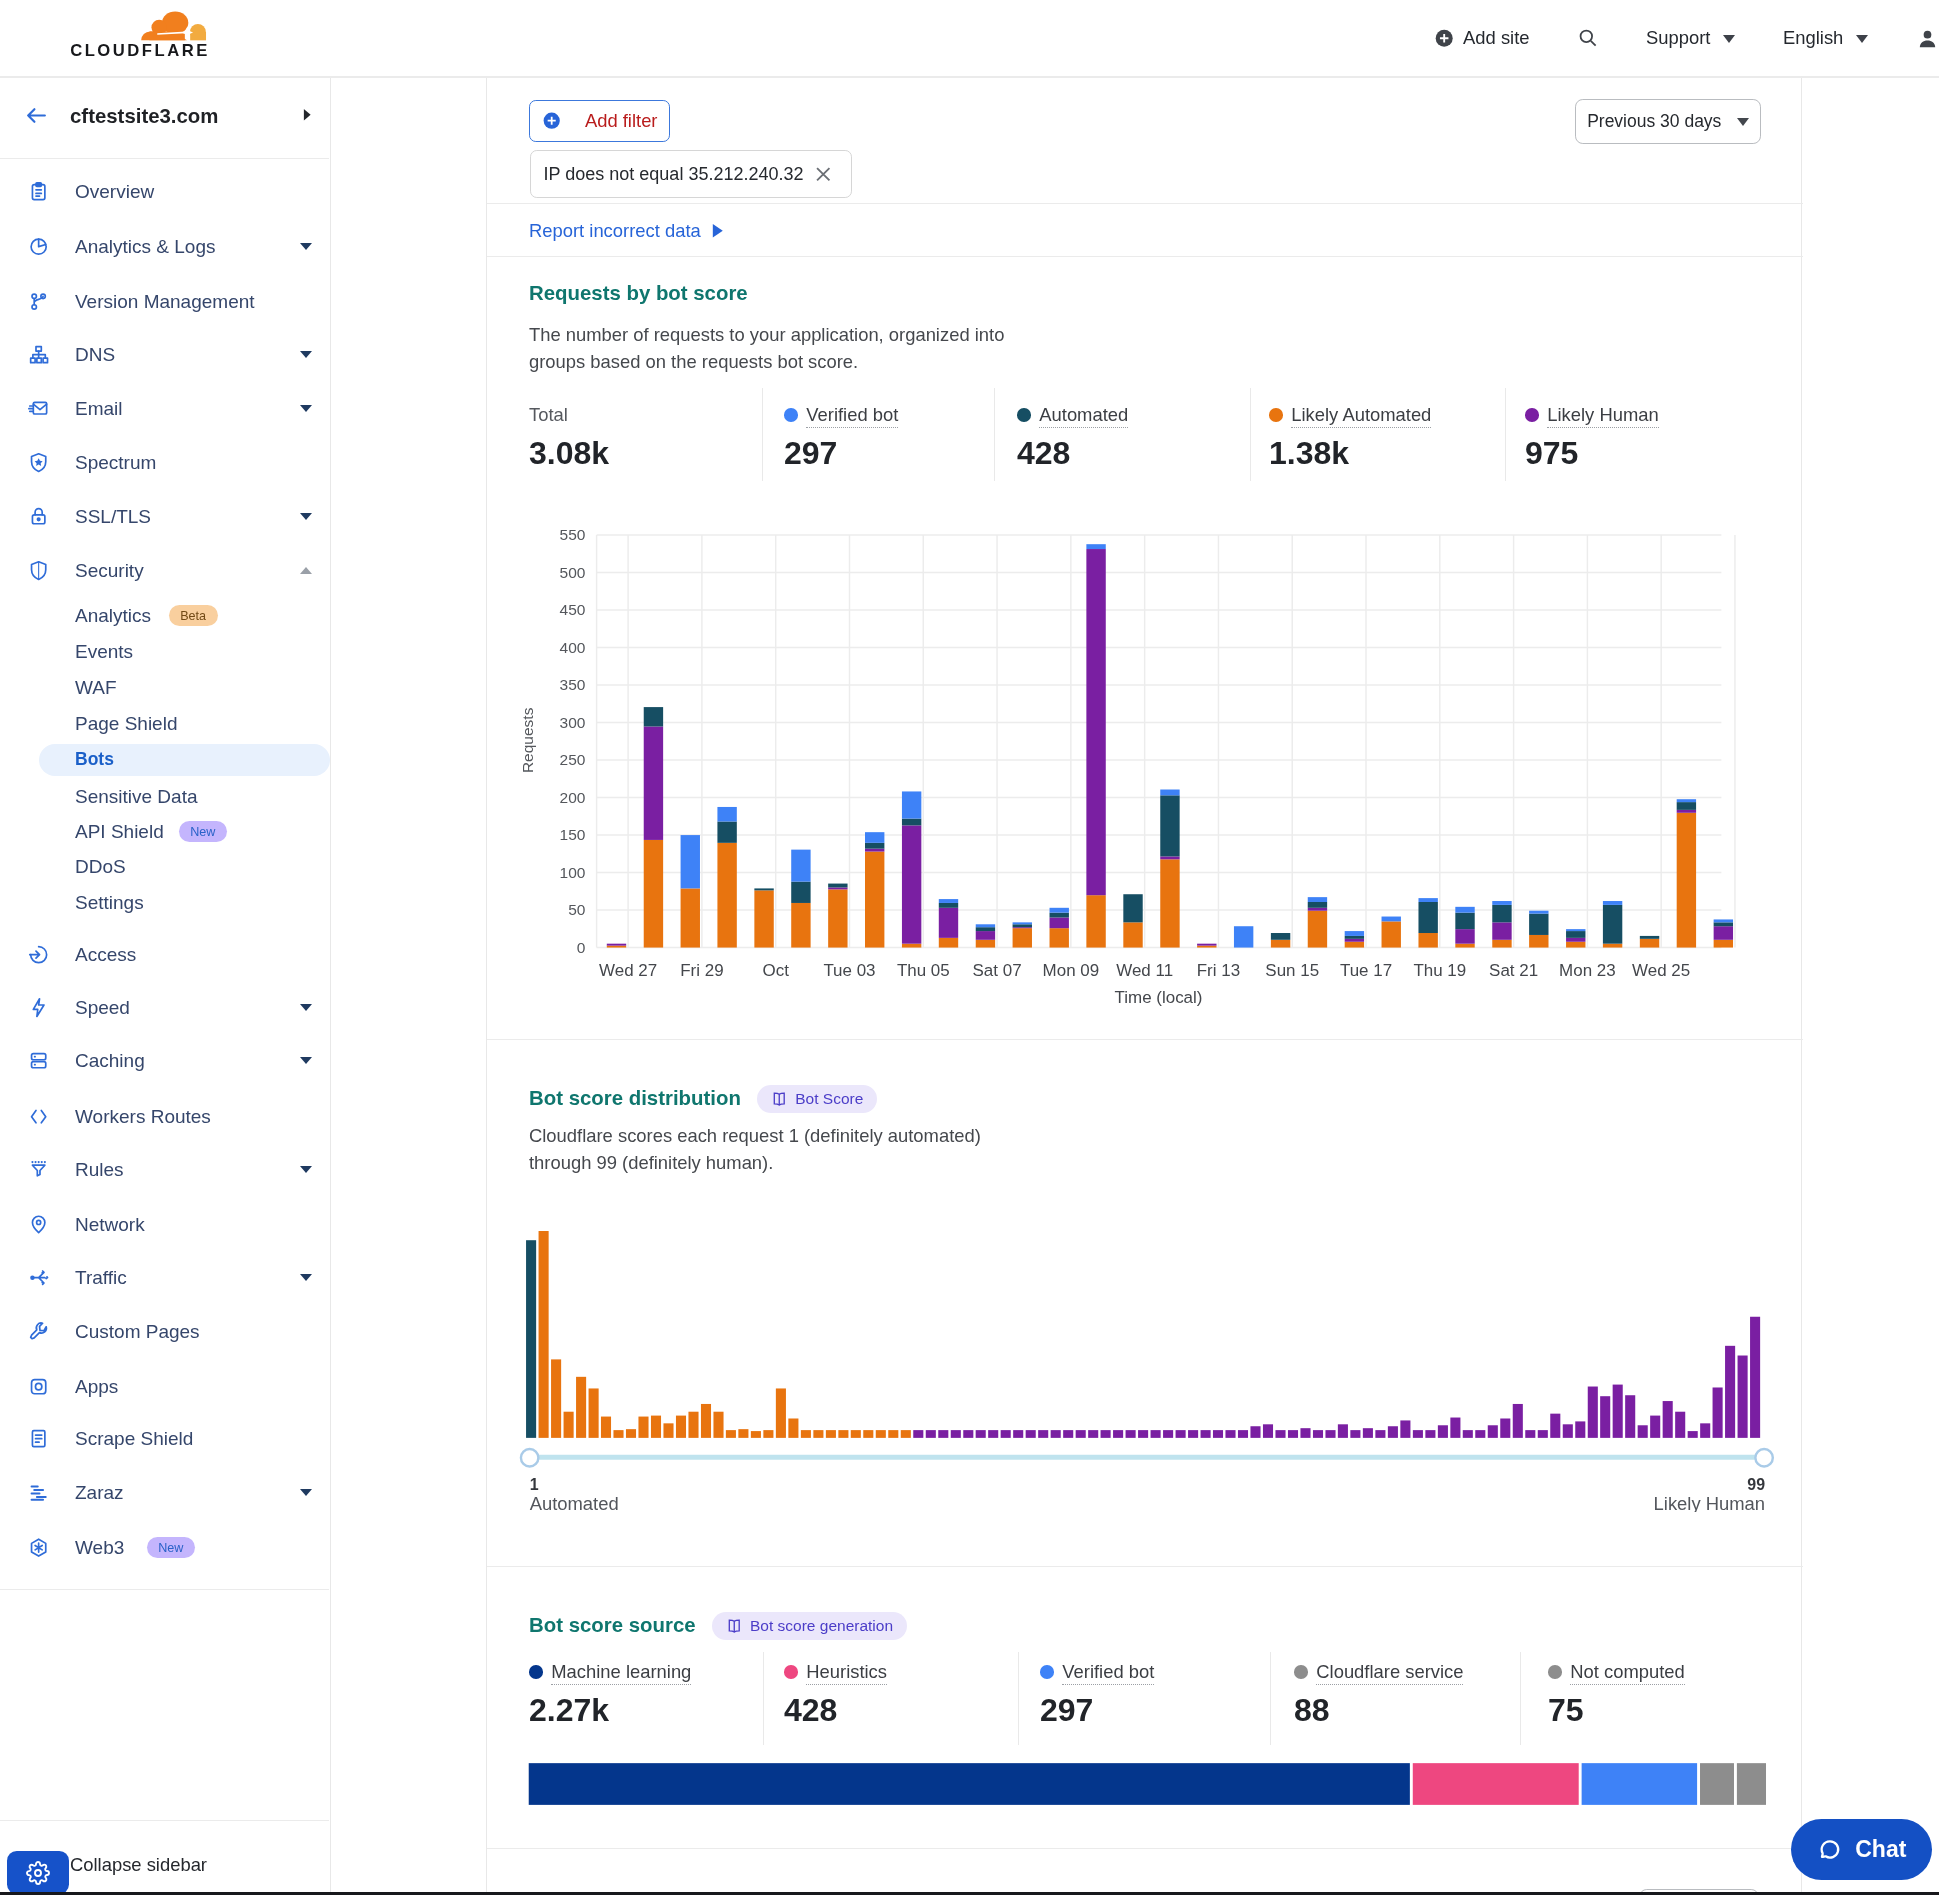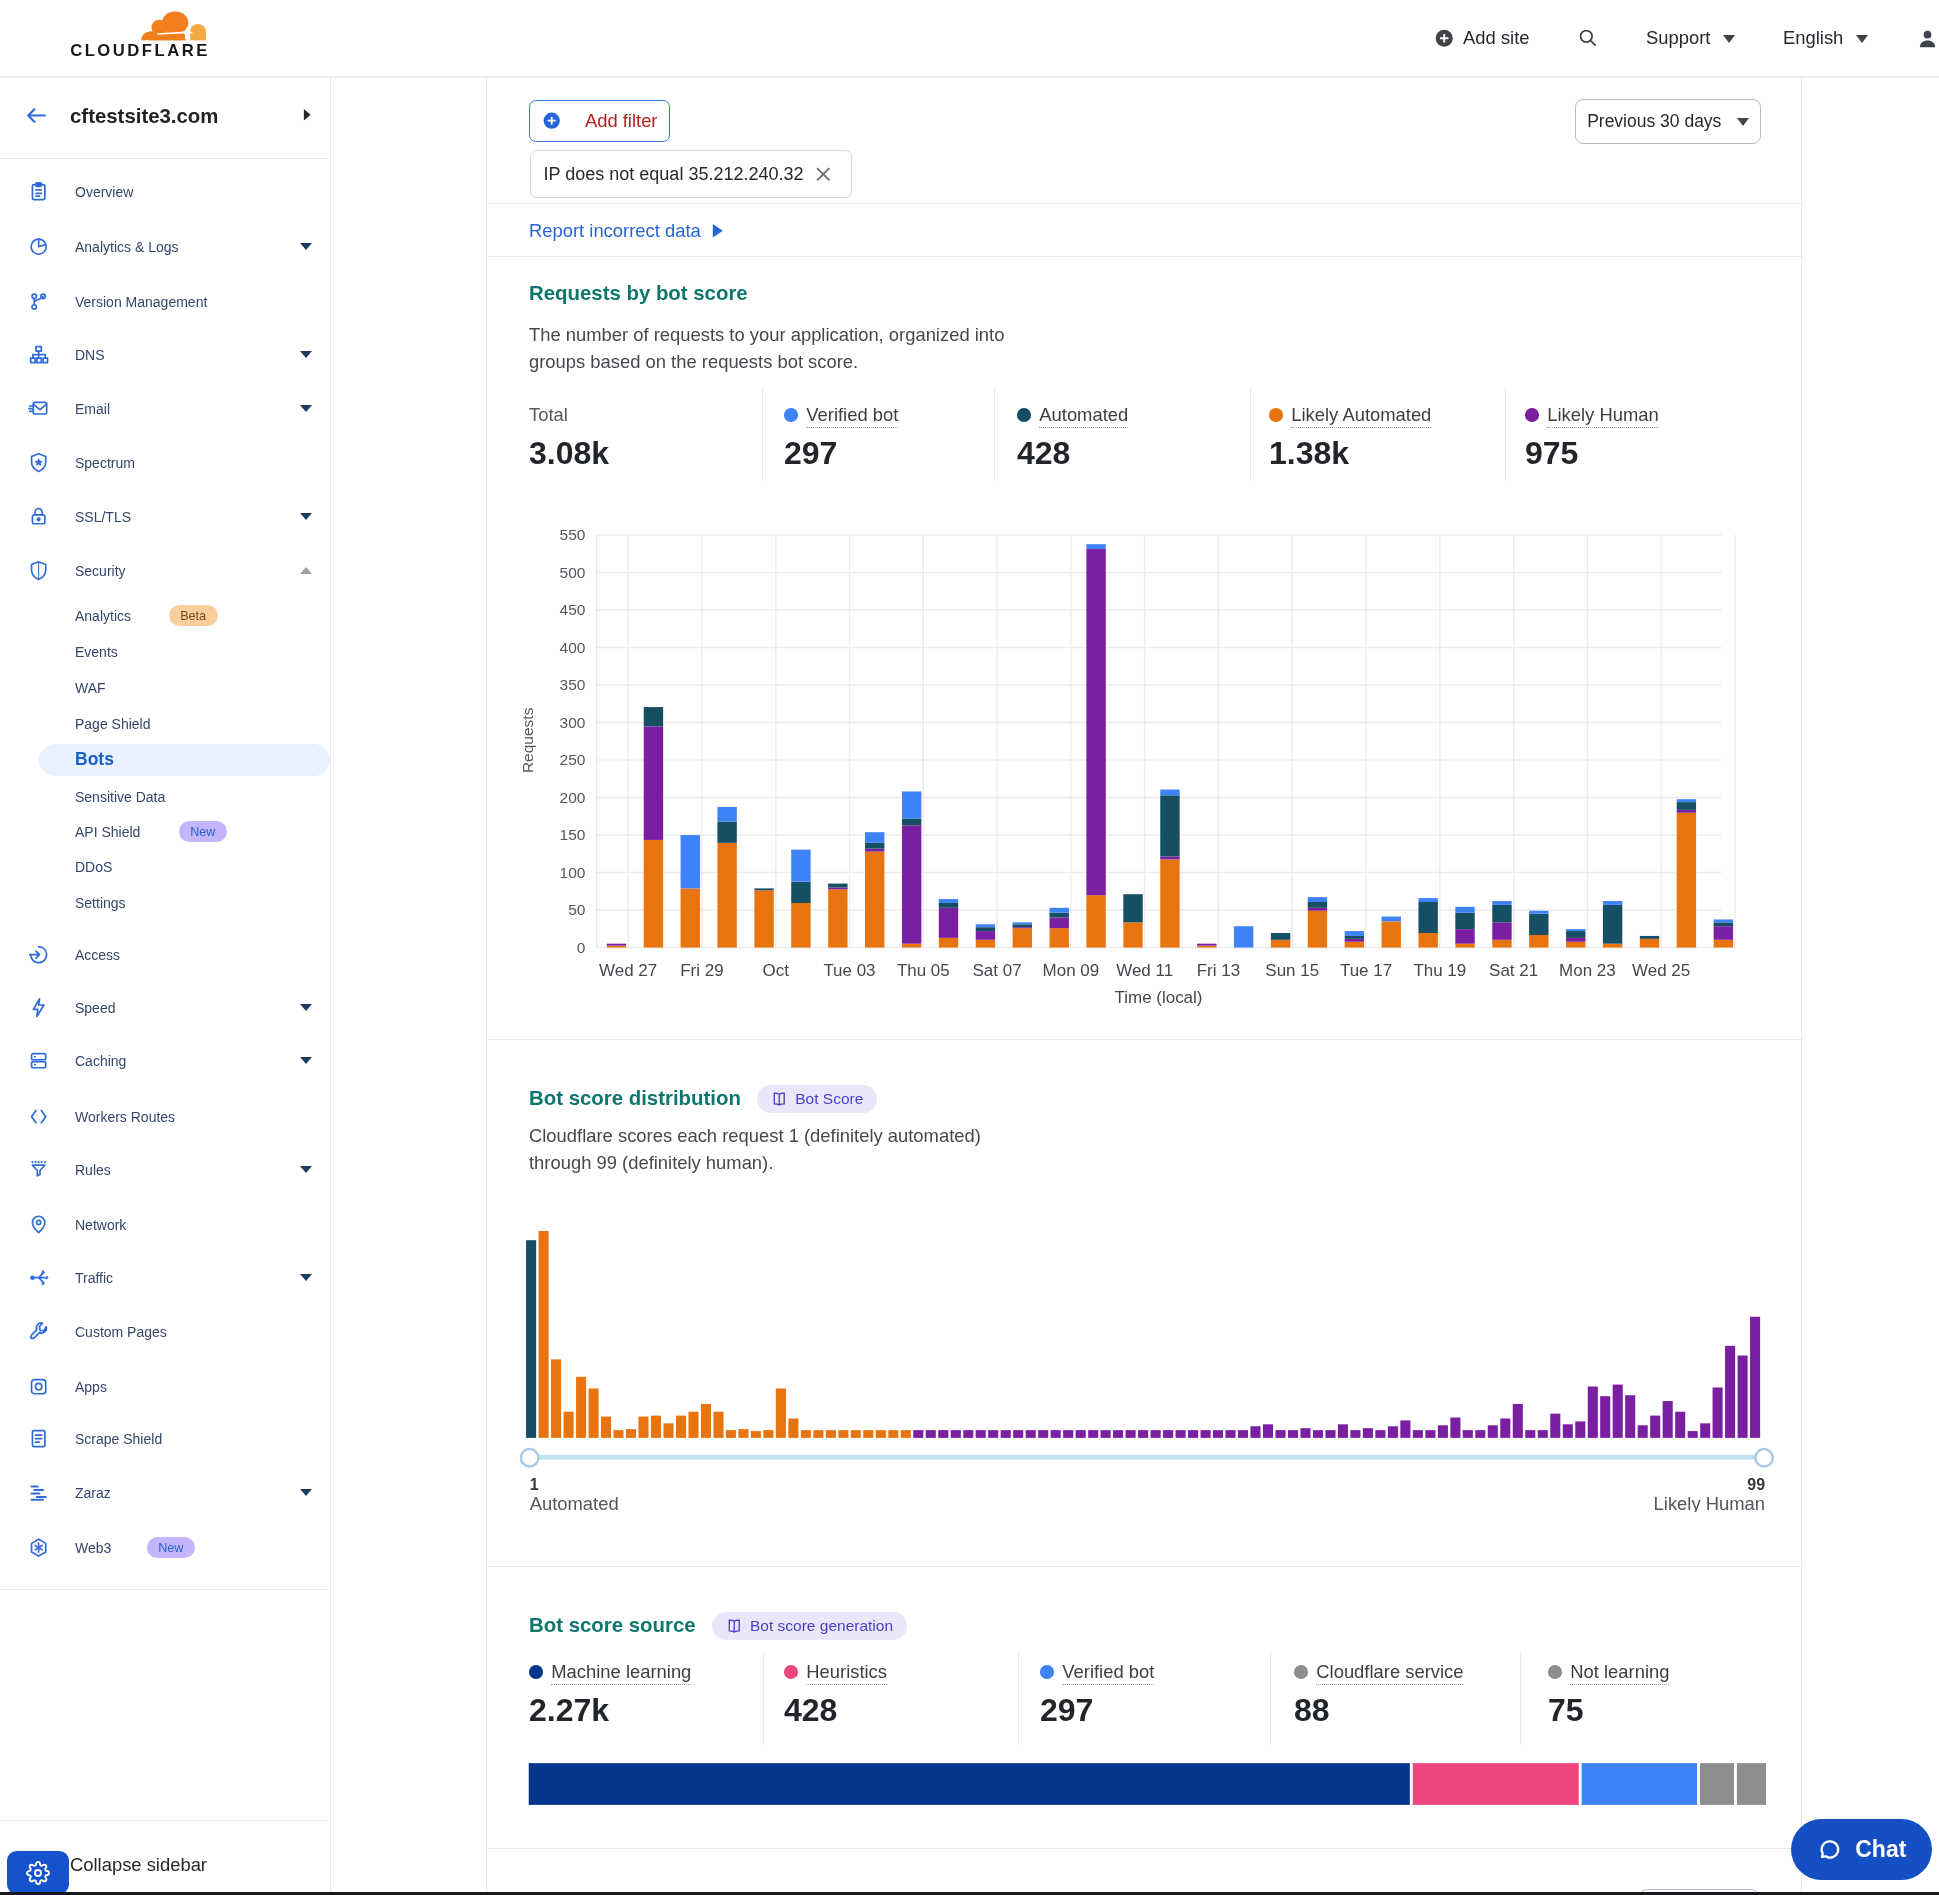--- a/index.html
+++ b/index.html
@@ -7,21 +7,21 @@
 .abs { position:absolute; }
 
 #hdr { position:absolute; left:8px; top:0; width:1540px; height:78px; background:#fff; border-bottom:1.9px solid #ebebeb;margin-left:44px; }
 .hitem { position:absolute; top:0; height:76px; display:flex; align-items:center; gap:8.7px; color:#24282e; font-size:18.4px; }
 .caret { width:0; height:0; border-left:6.8px solid transparent; border-right:6.8px solid transparent; border-top:8.7px solid #3d4149; margin-top:1.9px; margin-left:3.9px; }
 
 #side { position:absolute; left:0; top:76px; width:331px; height:1819px; background:#fff; border-right:1.9px solid #e8e8e8; }
 #siterow { position:absolute; left:0; top:0; width:329px; height:83px; border-bottom:1.9px solid #ebebeb; }
 .nav { position:absolute; left:0; width:329px; height:37px; display:flex; align-items:center; }
 .nav .ic { position:absolute; left:28px; width:21.3px; height:21.3px; }
-.nav .tx { position:absolute; left:75px; font-size:14px; color:#35466b; white-space:nowrap; }
+.nav .tx { position:absolute; left:75px; font-size:19px; color:#35466b; white-space:nowrap; }
 .nav .cv { position:absolute; left:300px; width:0; height:0; border-left:6.8px solid transparent; border-right:6.8px solid transparent; border-top:7.8px solid #1f3a60; }
 .badge { display:inline-block; font-size:12.6px; border-radius:12.6px; padding:3.9px 11.6px 3.9px; vertical-align:1.9px; margin-left:11.6px; }
 .beta { background:#f9cf9e; color:#724a16; }
 .newb { background:#c4b5fd; color:#2a62c8; }
 
 #card { position:absolute; left:486px; top:76px; width:1316px; height:1819px; background:#fff; border-left:1.9px solid #e8e8e8; border-right:1.9px solid #e8e8e8; }
 .sep { position:absolute; left:0; width:1316px; height:0; border-top:1.9px solid #ebebeb; }
 .h2 { font-size:20.4px; font-weight:bold; color:#0f766e; }
 .desc { font-size:18.4px; color:#45484d; line-height:27px; }
 .statlbl { font-size:18.4px; color:#3b3e43; border-bottom:1.9px dotted #9ca0a5; padding-bottom:1.9px; white-space:nowrap;}
@@ -622,21 +622,21 @@
       </div>
 <div class="abs" style="left:553px;top:1585px">
         <div style="white-space:nowrap"><span class="dot" style="background:#3e82f7"></span><span class="statlbl">Verified bot</span></div>
         <div class="statval" style="margin-top:8.7px">297</div>
       </div>
 <div class="abs" style="left:807px;top:1585px">
         <div style="white-space:nowrap"><span class="dot" style="background:#8d8d8d"></span><span class="statlbl">Cloudflare service</span></div>
         <div class="statval" style="margin-top:8.7px">88</div>
       </div>
 <div class="abs" style="left:1061px;top:1585px">
-        <div style="white-space:nowrap"><span class="dot" style="background:#8d8d8d"></span><span class="statlbl">Not learning</span></div>
+        <div style="white-space:nowrap"><span class="dot" style="background:#8d8d8d"></span><span class="statlbl">Not computed</span></div>
         <div class="statval" style="margin-top:8.7px">75</div>
       </div>
 <div class="vdiv" style="left:276px;top:1576px"></div>
 <div class="vdiv" style="left:531px;top:1576px"></div>
 <div class="vdiv" style="left:783px;top:1576px"></div>
 <div class="vdiv" style="left:1033px;top:1576px"></div>
 <svg class="abs" style="left:0;top:1687px" width="1312" height="43" viewBox="0 0 1352 44">
         <rect x="43" y="0" width="908" height="43" fill="#04368c"></rect>
         <rect x="954" y="0" width="171" height="43" fill="#ee4780"></rect>
         <rect x="1128" y="0" width="119" height="43" fill="#3e82f7"></rect>

